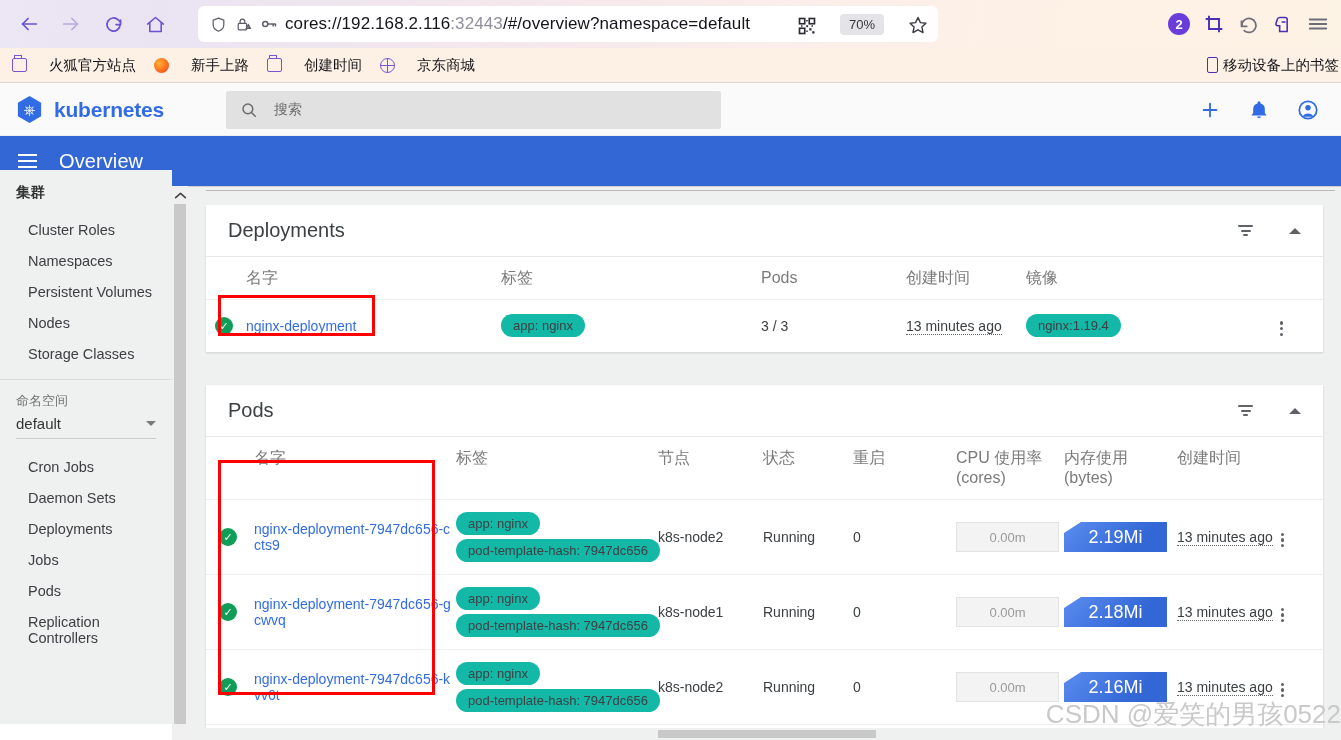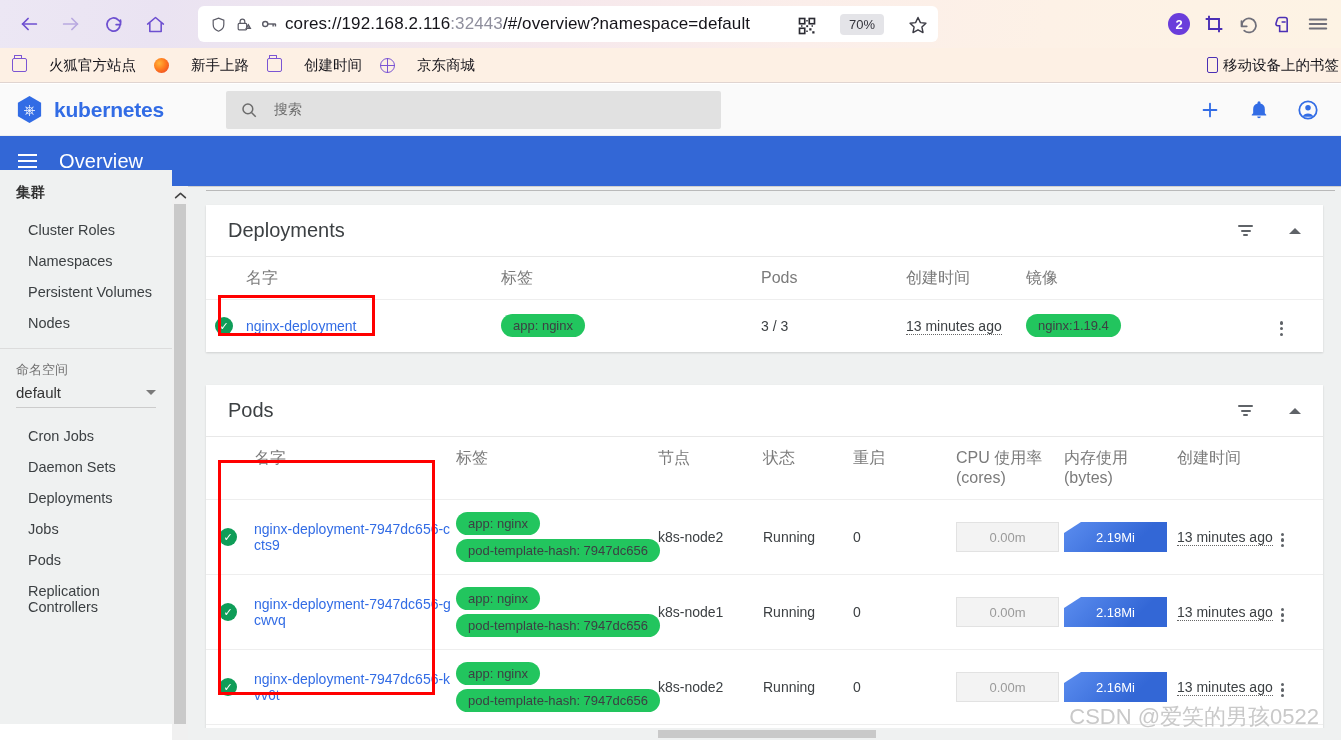--- a/index.html
+++ b/index.html
@@ -178,38 +178,38 @@
     font-size: 14px; color: #3c4043; padding: 10px 4px 10px 0; vertical-align: middle;
     border-top: 1px solid #eeeeee;
   }
   .lnk { color: #326ce5; text-decoration: none; cursor: pointer; word-break: break-all; }
   .ok-check {
     width: 18px; height: 18px; border-radius: 50%; background: #0f9d58;
     display: inline-flex; align-items: center; justify-content: center;
     color: #fff; font-size: 11px; line-height: 1;
   }
   .chip {
-    display: inline-block; background: #22c55e; color: #3c4043; border-radius: 12px;
+    display: inline-block; background: #14b8a6; color: #3c4043; border-radius: 12px;
     padding: 4px 12px; font-size: 13px; margin: 2px 0; white-space: nowrap; text-align: center;
   }
   .ts { border-bottom: 1px dotted #666; cursor: help; white-space: nowrap; }
   .kebab {
     display: inline-flex; flex-direction: column; gap: 2.5px; cursor: pointer; padding: 4px;
   }
   .kebab i { width: 3.2px; height: 3.2px; border-radius: 50%; background: #5f6368; display: block; }
   .cpu-box {
     width: 103px; height: 30px; background: #f3f3f3; border: 1px solid #e2e2e2;
     display: flex; align-items: center; justify-content: center;
     font-size: 13px; color: #9a9a9a;
   }
   .mem-box {
     width: 103px; height: 30px; position: relative; overflow: hidden;
     background: linear-gradient(135deg, #5b8def 0%, #3367d6 70%);
     display: flex; align-items: center; justify-content: center;
-    font-size: 13px; color: #ffffff;
+    font-size: 18px; color: #ffffff;
   }
   .mem-box::before {
     content: ''; position: absolute; top: 0; left: 0;
     border-top: 11px solid #ffffff; border-right: 17px solid transparent;
   }
   .pager {
     display: flex; align-items: center; justify-content: flex-end; gap: 26px;
     padding: 14px 26px 14px 0; font-size: 12.5px; color: #5f6368;
   }
   .pg-btn { color: #9aa0a6; font-size: 16px; cursor: pointer; user-select: none; }
@@ -221,21 +221,21 @@
   .bottom-scroll {
     position: absolute; bottom: 0; left: 188px; width: 1153px; height: 12px;
     background: #eff1f1;
   }
   .bottom-scroll-thumb {
     position: absolute; bottom: 2px; left: 470px; width: 218px; height: 8px;
     background: #c9c9c9;
   }
 
   .watermark {
-    position: absolute; right: 22px; bottom: 8px; font-size: 22px; color: #c9c9c9;
+    position: absolute; right: 0; bottom: 8px; font-size: 26px; color: #c9c9c9;
     font-family: "Liberation Sans", sans-serif; z-index: 50; pointer-events: none;
     white-space: nowrap;
   }
 </style>
 </head>
 <body>
 
 <div class="browser-chrome">
   <div class="nav-btns">
     <div class="nav-btn">
@@ -413,20 +413,21 @@
     </div>
   <div class="toolbar-title">Overview</div>
 </div>
 
 <div class="sidebar">
   <div class="side-section-title">集群</div>
   <div class="side-item">Cluster Roles</div>
   <div class="side-item">Namespaces</div>
   <div class="side-item">Persistent Volumes</div>
   <div class="side-item">Nodes</div>
+  <div class="side-item">Storage Classes</div>
   <div class="side-divider"></div>
   <div class="side-ns-label">命名空间</div>
   <div class="side-ns-select">
     <span>default</span>
     <span class="caret-down"></span>
   </div>
   <div style="height:12px"></div>
   <div class="side-item">Cron Jobs</div>
   <div class="side-item">Daemon Sets</div>
   <div class="side-item">Deployments</div>

